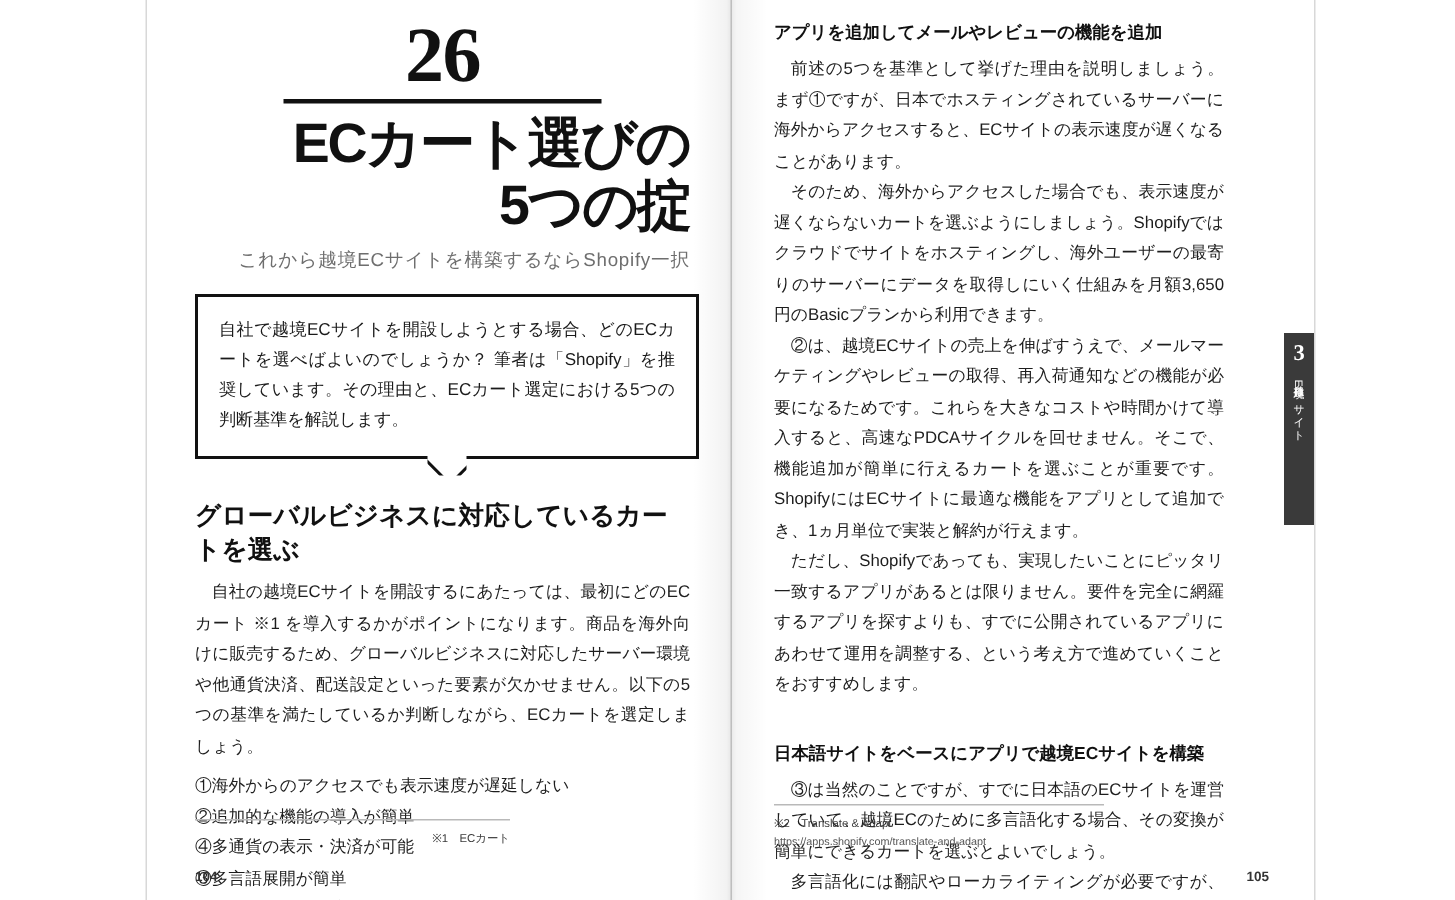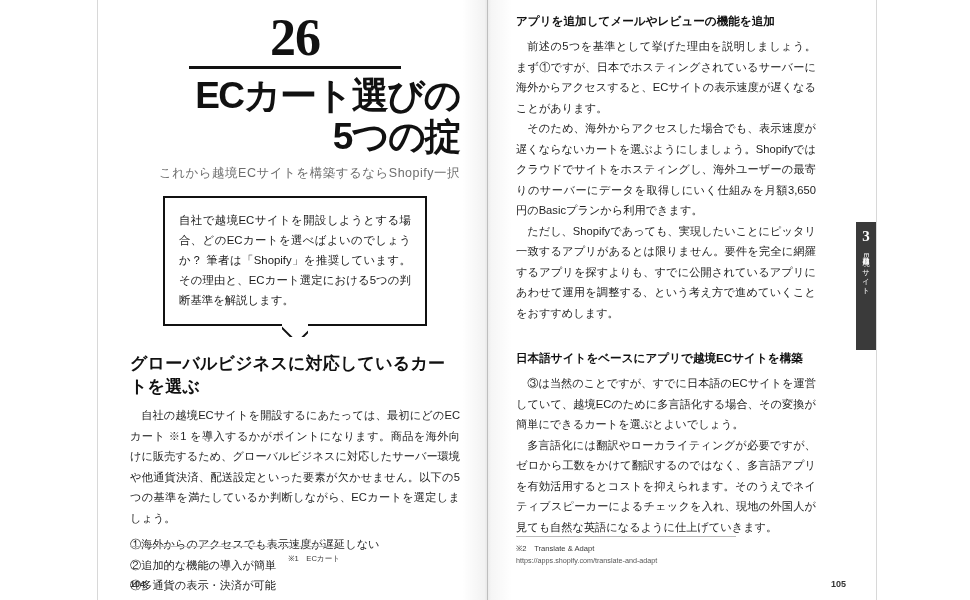--- a/index.html
+++ b/index.html
@@ -91,21 +91,21 @@
     font-size: 12.5px;
     letter-spacing: 0.5px;
     color: #6e6e6e;
     margin-top: 8px;
   }
 
   
   .bubble {
     position: relative;
     margin: 14px auto 0 auto;
-    width: 264px;
+    width: 336px;
     border: 2px solid #111;
     box-sizing: border-box;
     padding: 12px 14px 14px 14px;
     background: #fff;
   }
   .bubble p {
     margin: 0;
     font-size: 11.4px;
     line-height: 20px;
     text-align: justify;
@@ -295,20 +295,21 @@
 
     <div class="folio folio-left">104</div>
   </div>
 
   <div class="page page-right">
     <div class="rp-inner">
       <div class="rp-head">アプリを追加してメールやレビューの機能を追加</div>
 
       <p class="body-p indent">前述の5つを基準として挙げた理由を説明しましょう。まず①ですが、日本でホスティングされているサーバーに海外からアクセスすると、ECサイトの表示速度が遅くなることがあります。</p>
       <p class="body-p indent">そのため、海外からアクセスした場合でも、表示速度が遅くならないカートを選ぶようにしましょう。Shopifyではクラウドでサイトをホスティングし、海外ユーザーの最寄りのサーバーにデータを取得しにいく仕組みを月額3,650円のBasicプランから利用できます。</p>
+      <p class="body-p indent">②は、越境ECサイトの売上を伸ばすうえで、メールマーケティングやレビューの取得、再入荷通知などの機能が必要になるためです。これらを大きなコストや時間かけて導入すると、高速なPDCAサイクルを回せません。そこで、機能追加が簡単に行えるカートを選ぶことが重要です。ShopifyにはECサイトに最適な機能をアプリとして追加でき、1ヵ月単位で実装と解約が行えます。</p>
       <p class="body-p indent">ただし、Shopifyであっても、実現したいことにピッタリ一致するアプリがあるとは限りません。要件を完全に網羅するアプリを探すよりも、すでに公開されているアプリにあわせて運用を調整する、という考え方で進めていくことをおすすめします。</p>
 
       <div class="rp-head spaced">日本語サイトをベースにアプリで越境ECサイトを構築</div>
 
       <p class="body-p indent">③は当然のことですが、すでに日本語のECサイトを運営していて、越境ECのために多言語化する場合、その変換が簡単にできるカートを選ぶとよいでしょう。</p>
       <p class="body-p indent">多言語化には翻訳やローカライティングが必要ですが、ゼロから工数をかけて翻訳するのではなく、多言語アプリを有効活用するとコストを抑えられます。そのうえでネイティブスピーカーによるチェックを入れ、現地の外国人が見ても自然な英語になるように仕上げていきます。</p>
 
     </div>
 
     <div class="thumb-tab">

